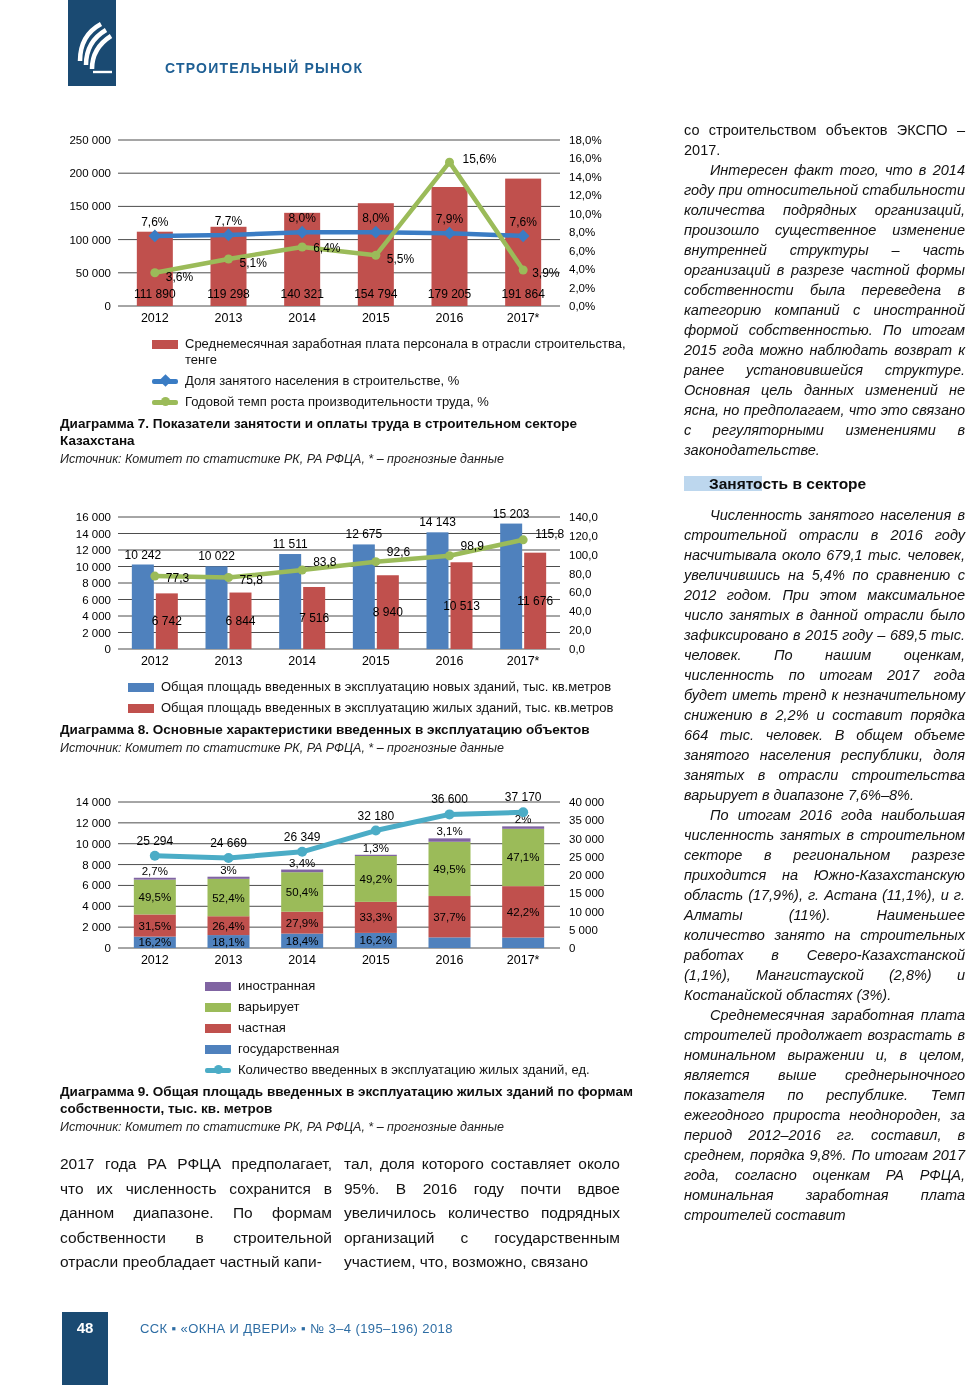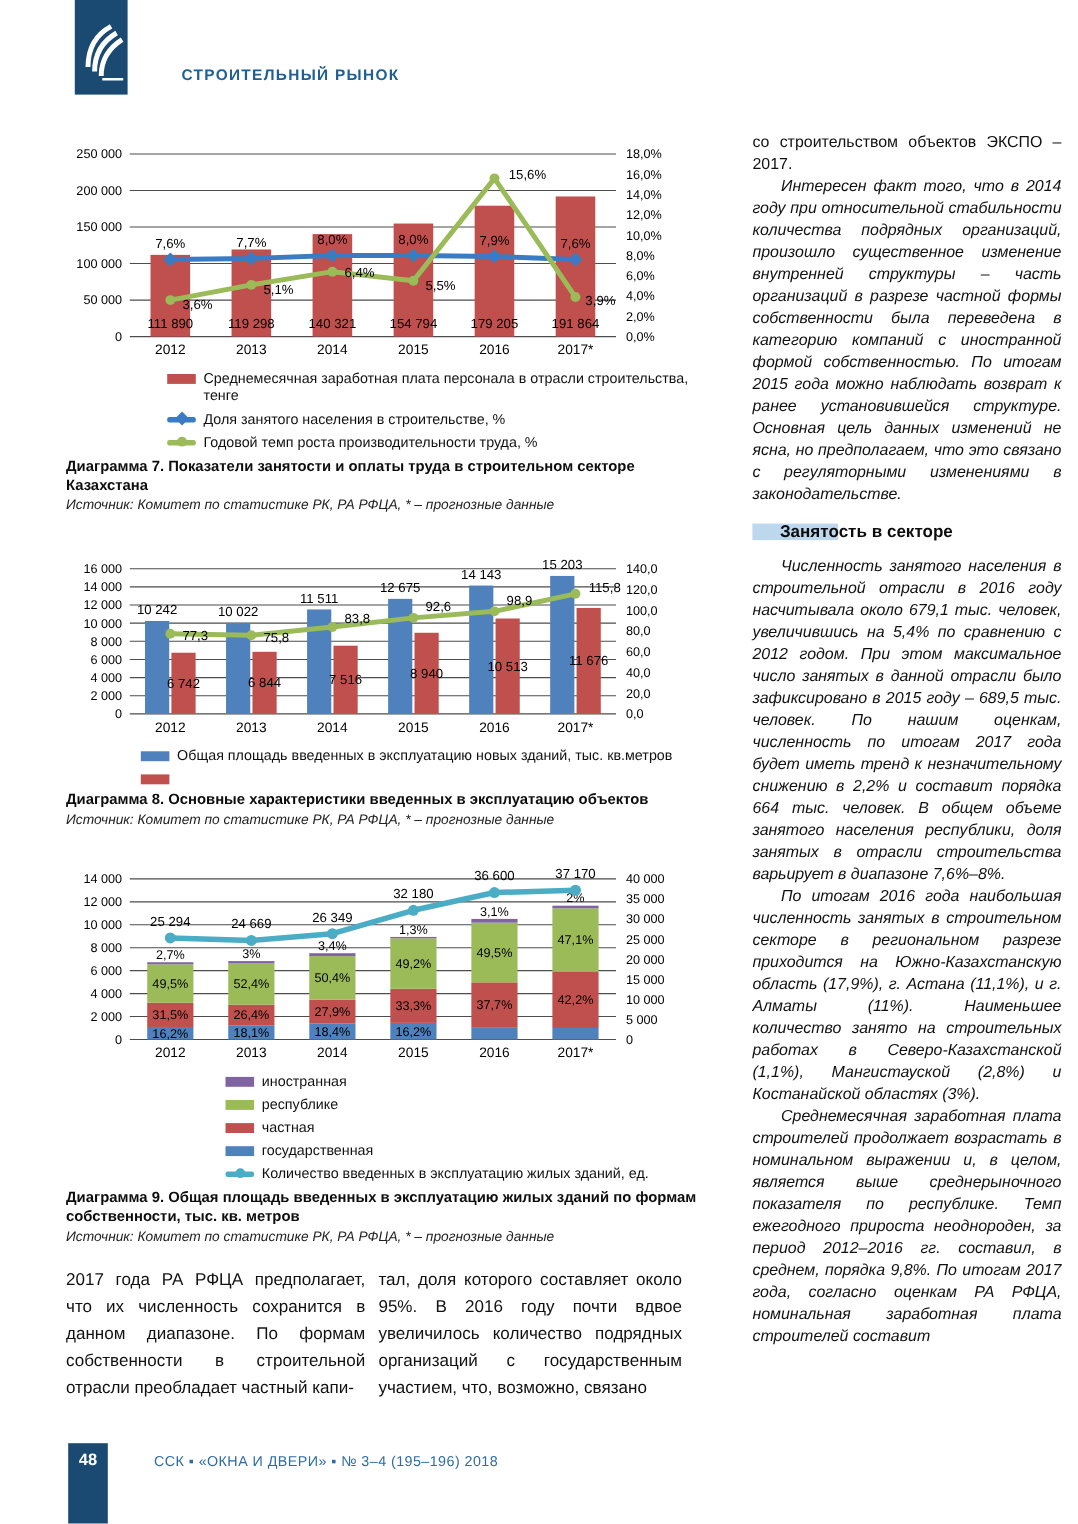--- a/index.html
+++ b/index.html
@@ -35,21 +35,21 @@
   .right-col p.indent{text-indent:26px;font-style:italic;}
   .sec-heading{position:relative;margin:14px 0 11px 0;font-size:15.5px;font-weight:bold;color:#0d0d0d;}
   .sec-heading .hl{position:absolute;left:0;top:2px;width:78px;height:15px;background:#BDD7EE;}
   .sec-heading .sec-text{position:relative;padding-left:25px;}
   
   .bottom-col{position:absolute;top:1152px;font-size:15.5px;line-height:24.5px;text-align:justify;}
   .bottom-col p{margin:0;}
   #bottom-left{left:60px;width:272px;}
   #bottom-mid{left:344px;width:276px;}
   
-  .page-num-box{position:absolute;left:62px;top:1312px;width:36px;height:73px;background:#1A4A72;
+  .page-num-box{position:absolute;left:62px;top:1312px;width:46px;height:73px;background:#1A4A72;
     color:#fff;font-weight:bold;font-size:15px;text-align:center;padding-top:7px;box-sizing:border-box;}
   .footer-line{position:absolute;left:140px;top:1321px;font-size:13px;color:#2E6DA4;
     letter-spacing:0.4px;font-weight:500;}
   
   text{font-family:"Liberation Sans",sans-serif;fill:#000;}
 </style>
 </head>
 <body>
 
 <div class="logo-box">
@@ -229,20 +229,21 @@
           <text x="475.1666666666667" y="46.817142857142855" text-anchor="start" font-size="12">115,8</text>
         </svg>
       </div>
     <div id="legend-1" class="legend legend-ind-1">
         <div class="legend-row">
           <span class="sw sw-bar" style="background: rgb(79, 129, 189);"></span>
           <span>Общая площадь введенных в эксплуатацию новых зданий, тыс. кв.метров</span>
         </div>
         <div class="legend-row">
           <span class="sw sw-bar" style="background: rgb(192, 80, 77);"></span>
+          <span>Общая площадь введенных в эксплуатацию жилых зданий, тыс. кв.метров</span>
         </div>
       </div>
     <div class="caption">Диаграмма 8. Основные характеристики введенных в эксплуатацию объектов</div>
     <div class="source">Источник: Комитет по статистике РК, РА РФЦА, * – прогнозные данные</div>
   </div>
   <div class="chart-block">
     <div id="chart-svg-2">
         <svg width="565" height="194">
           <line x1="58" y1="168" x2="500" y2="168" stroke="#4d4d4d" stroke-width="1"></line>
           <text x="51" y="172" text-anchor="end" font-size="11.5">0</text>
@@ -336,21 +337,21 @@
           <text x="463.1666666666667" y="21.329499999999996" text-anchor="middle" font-size="12">37 170</text>
         </svg>
       </div>
     <div id="legend-2" class="legend legend-ind-2">
         <div class="legend-row">
           <span class="sw sw-bar" style="background: rgb(128, 100, 162);"></span>
           <span>иностранная</span>
         </div>
         <div class="legend-row">
           <span class="sw sw-bar" style="background: rgb(155, 187, 89);"></span>
-          <span>республике</span>
+          <span>варьирует</span>
         </div>
         <div class="legend-row">
           <span class="sw sw-bar" style="background: rgb(192, 80, 77);"></span>
           <span>частная</span>
         </div>
         <div class="legend-row">
           <span class="sw sw-bar" style="background: rgb(79, 129, 189);"></span>
           <span>государственная</span>
         </div>
         <div class="legend-row">

